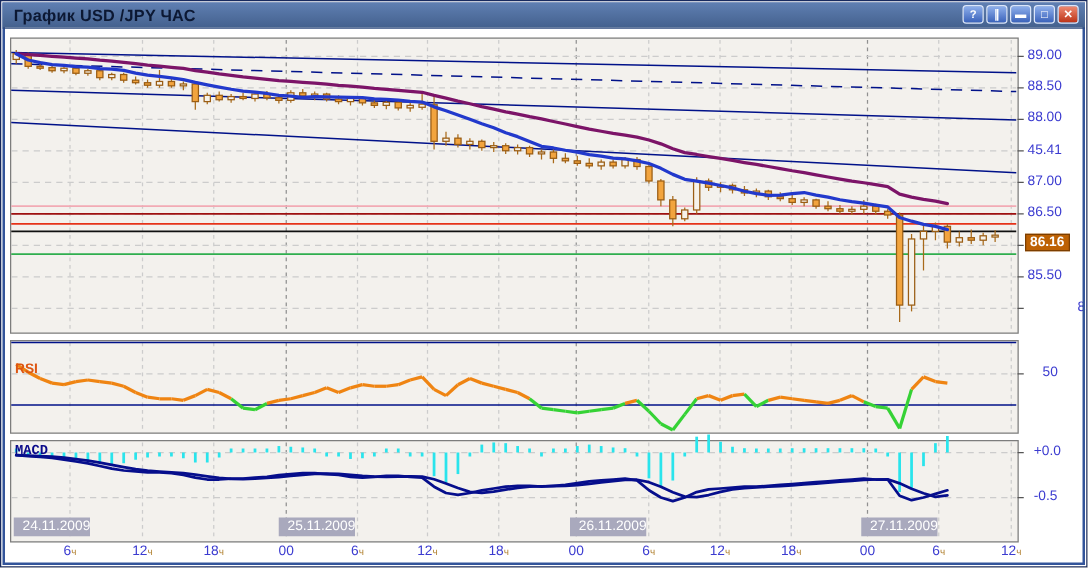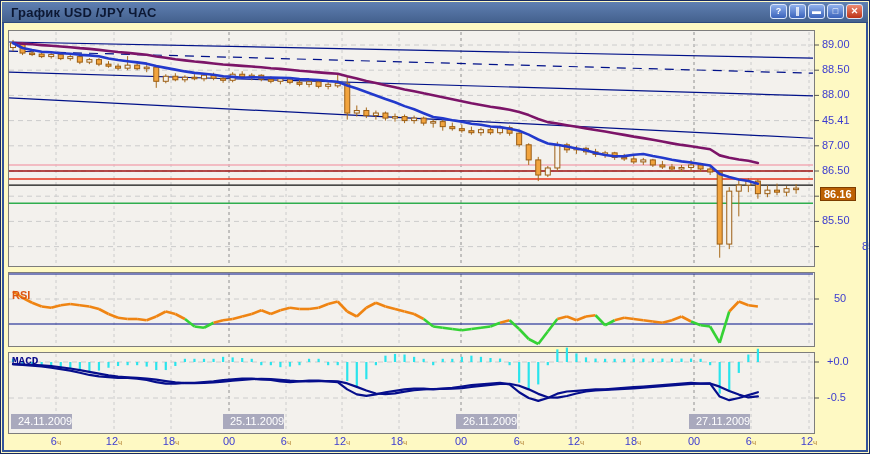--- a/index.html
+++ b/index.html
@@ -1,19 +1,19 @@
 <!DOCTYPE html>
 <html><head>
 <meta charset="utf-8">
 <style>
   html,body{margin:0;padding:0;background:#9a9a9a;}
   *{box-sizing:border-box;}
   .window{
     position:relative;width:870px;height:454px;
-    background:#fef9c3;border:1px solid #17295e;
+    background:#ffffff;border:1px solid #17295e;
     font-family:"Liberation Sans", sans-serif;
     overflow:hidden;
   }
   .frame{position:absolute;inset:1px;border:2px solid #33549a;pointer-events:none;z-index:30;}
   .titlebar{
     position:absolute;left:1px;top:1px;right:1px;height:21px;
     background:linear-gradient(#5f7fb2,#44618e);
     border-bottom:1px solid #2e4a7d;
     color:#0c1833;font-size:13px;font-weight:bold;
     line-height:21px;padding-left:9px;z-index:40;

